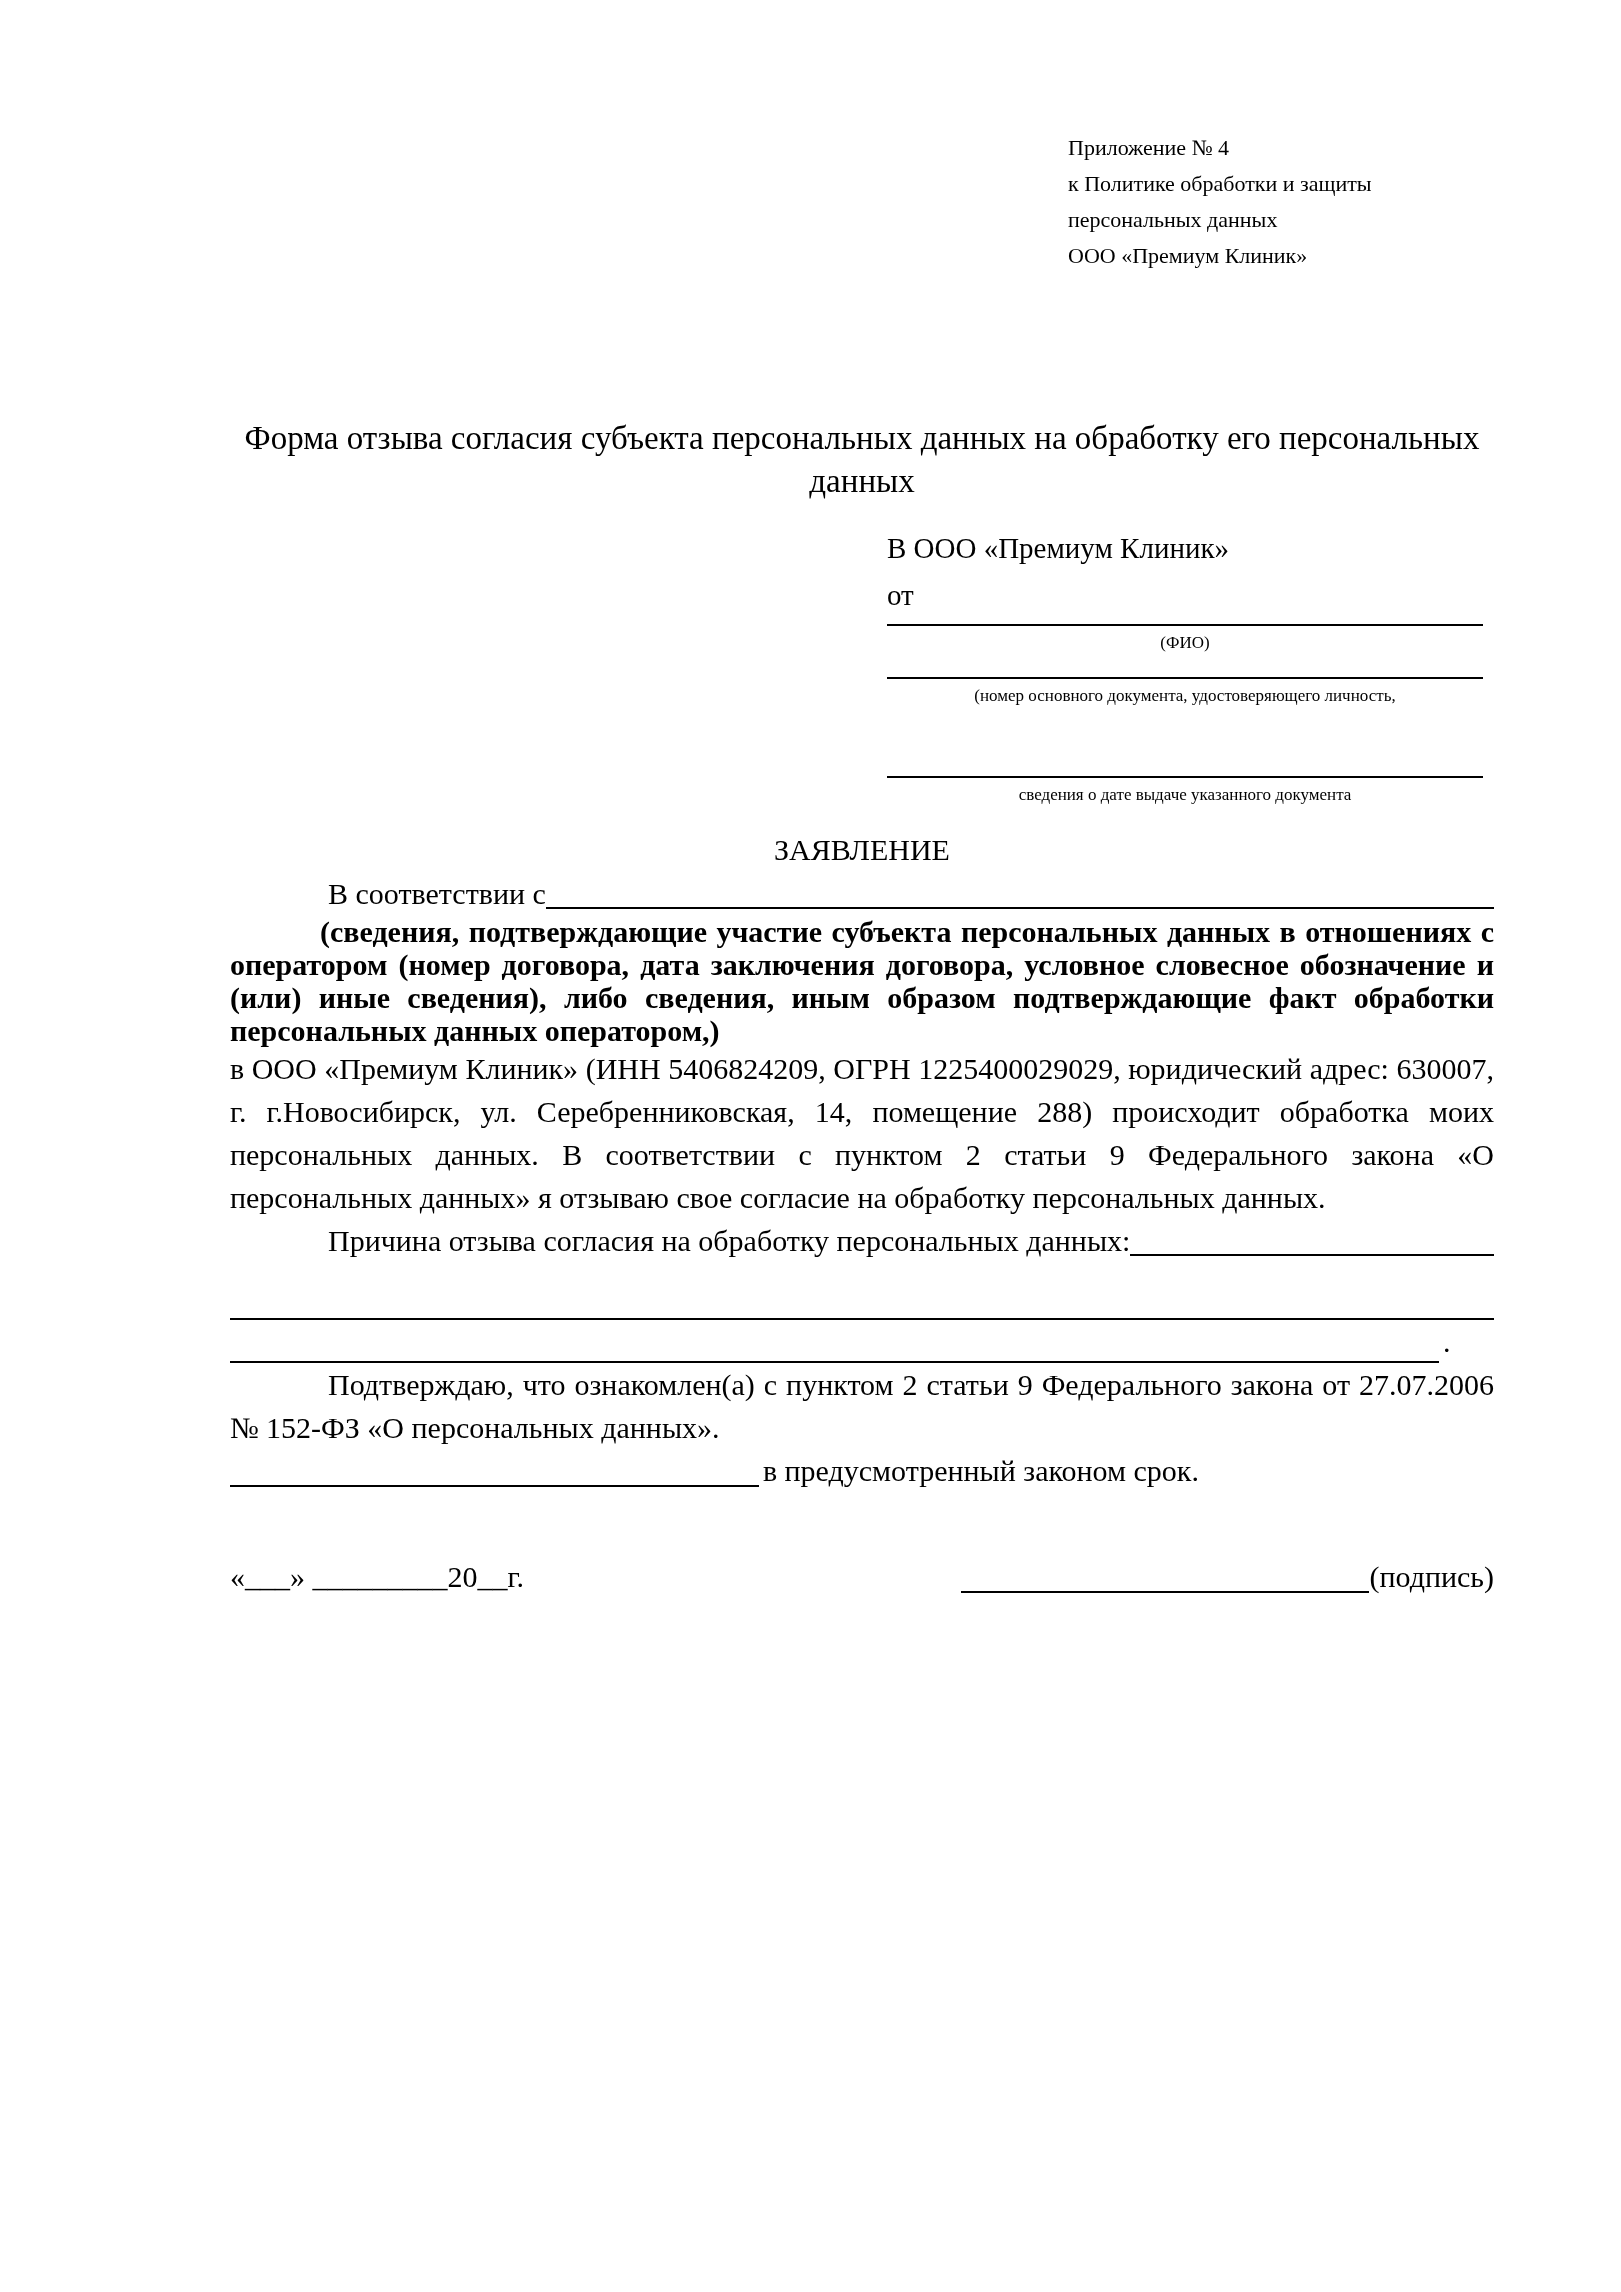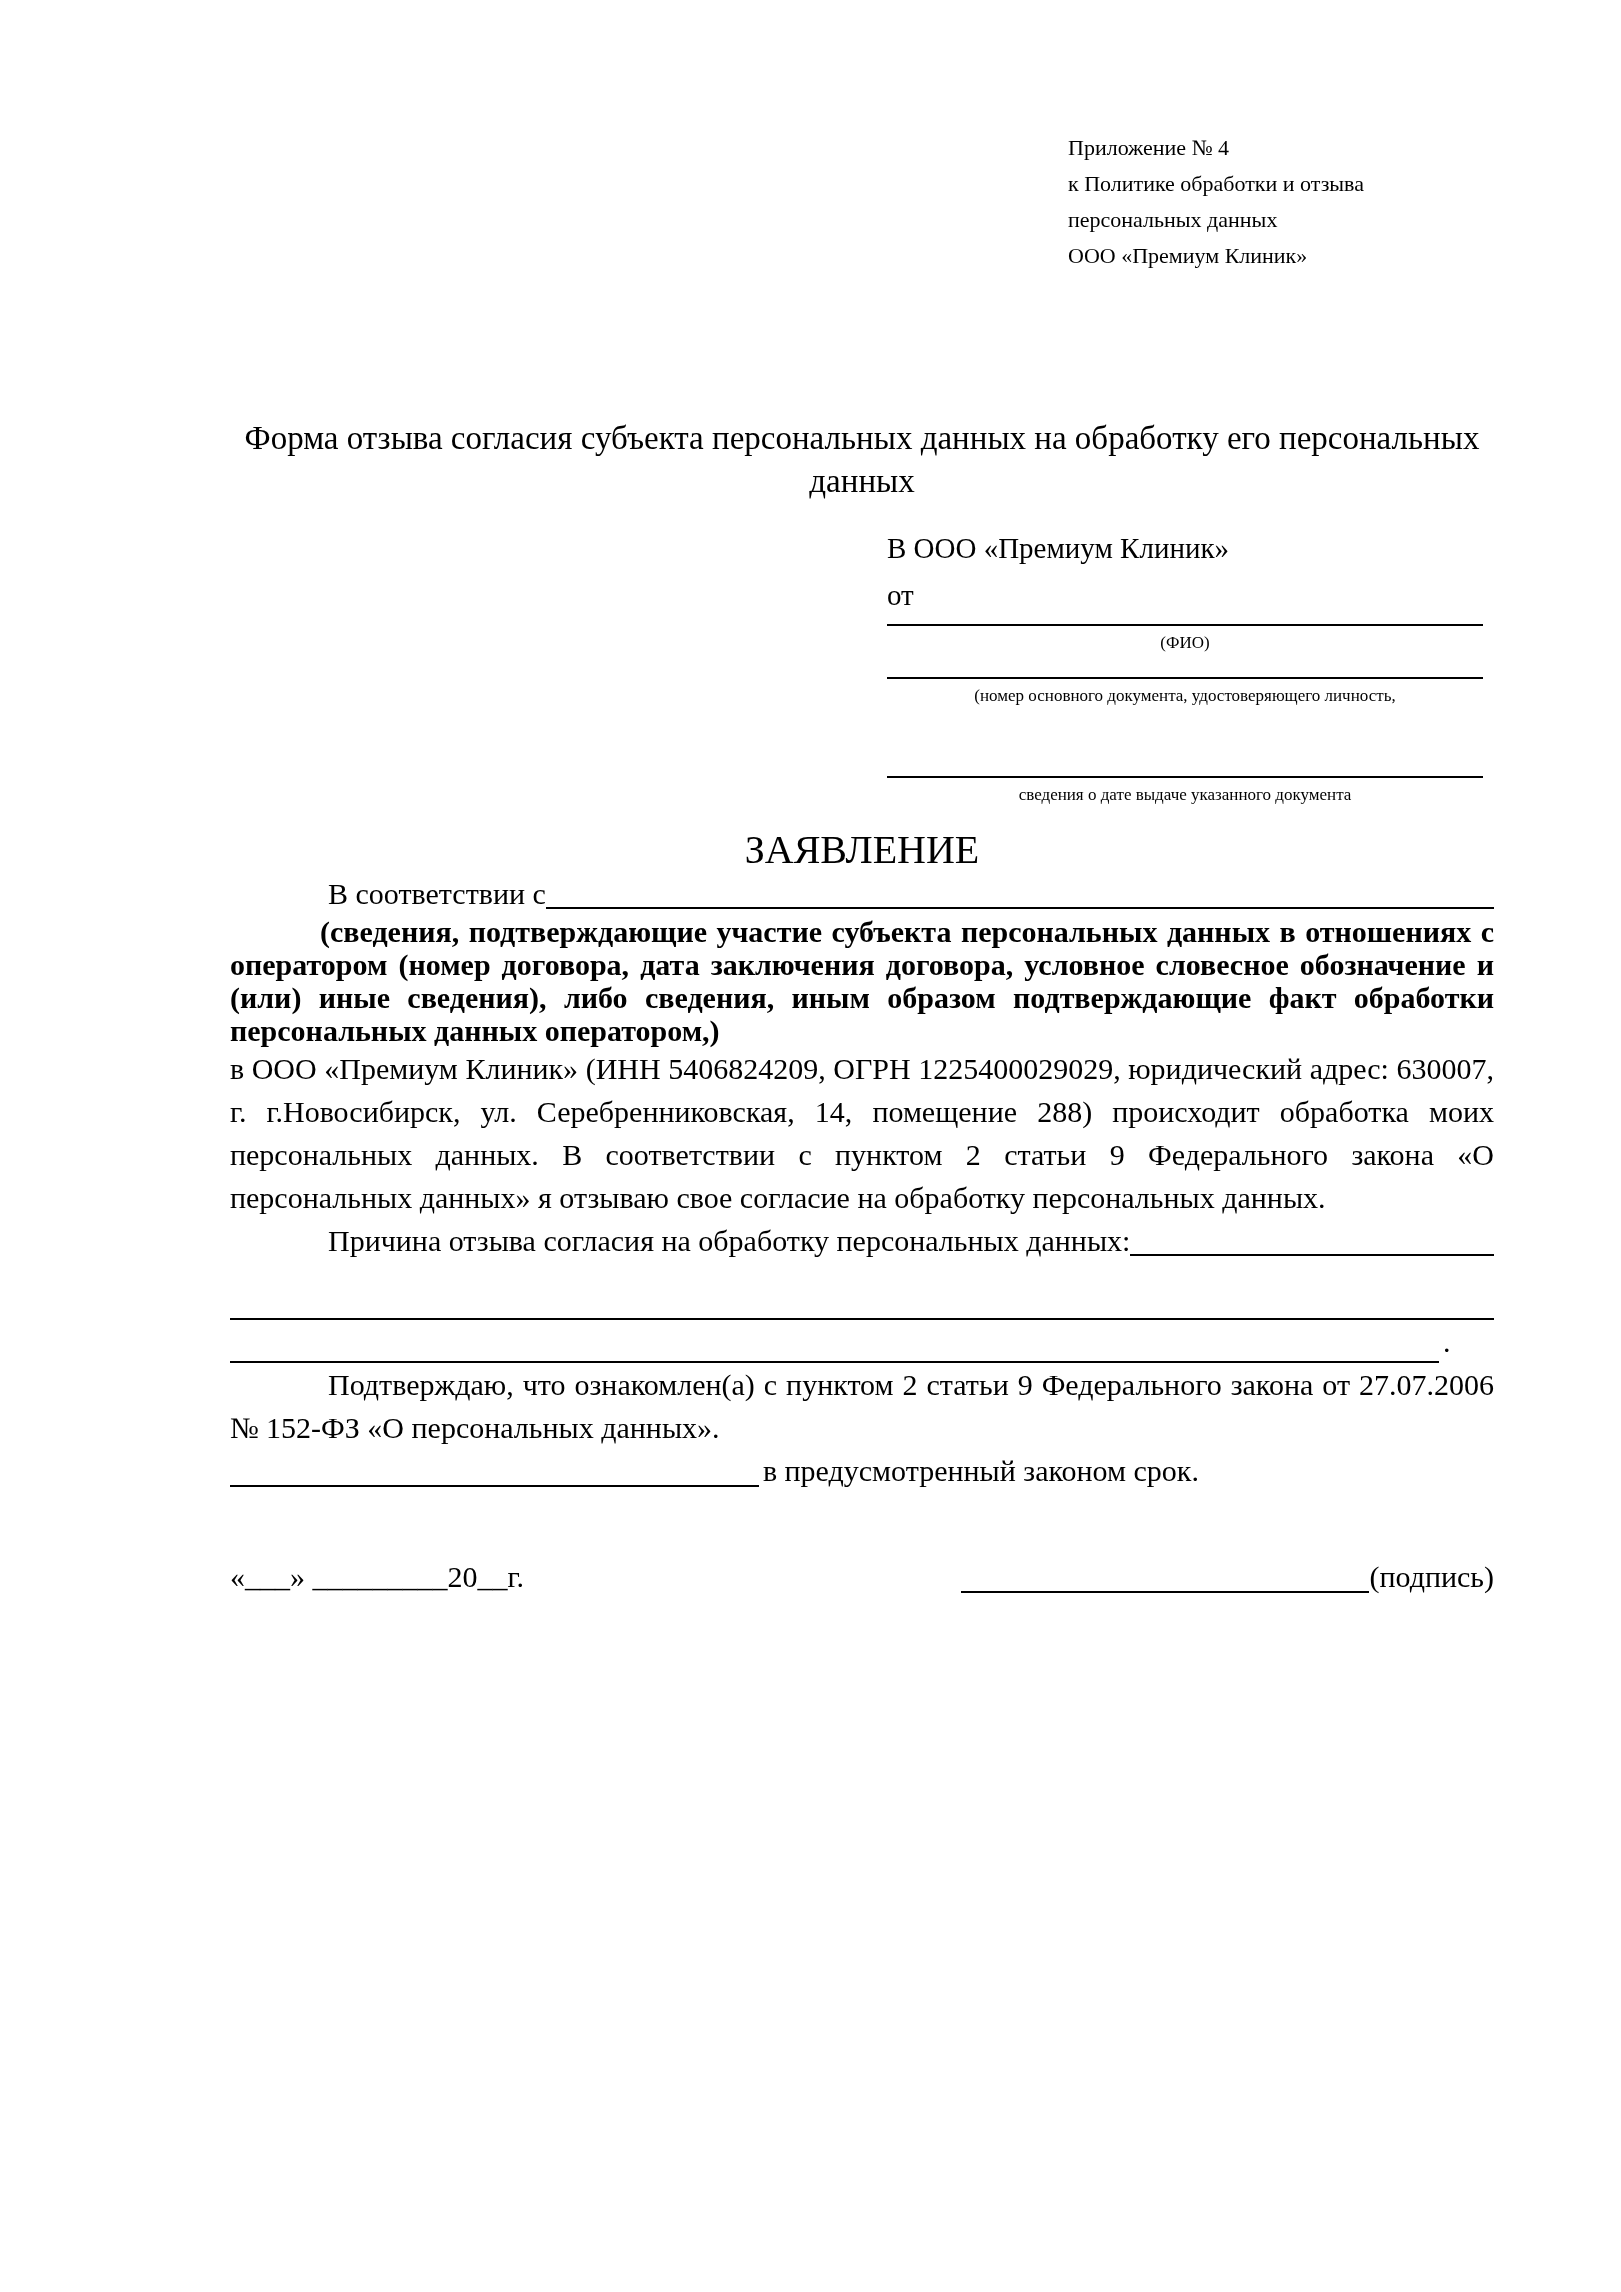--- a/index.html
+++ b/index.html
@@ -21,21 +21,21 @@
     font-size:33px;line-height:43px;
   }
   
   .addressee{margin-top:21.6px;margin-left:657px;width:596px;font-size:29px;line-height:47px;}
   .field-line{height:5.9px;border-bottom:2.9px solid #000;}
   .caption{font-size:17px;line-height:25.5px;text-align:center;margin-top:3.9px;}
   .field-gap-sm{margin-top:15.7px;}
   .field-gap-lg{margin-top:61px;}
   .field-gap-md{margin-top:47px;}
   
-  .statement-heading{margin-top:19.6px;text-align:center;font-size:40px;line-height:45px;}
+  .statement-heading{margin-top:19.6px;text-align:center;font-size:30px;line-height:45px;}
   .flex-row{display:flex;align-items:flex-end;}
   .indent-spacer{flex:0 0 98px;}
   .nowrap{white-space:nowrap;}
   .fill-line{flex:1 1 auto;border-bottom:2.9px solid #000;margin-bottom:5.9px;}
   .note{font-size:30px;line-height:33px;text-align:justify;text-indent:90px;font-weight:bold;}
   .body-par{text-align:justify;}
   .indent{text-indent:98px;}
   .blank-line{margin-top:15.7px;height:41px;border-bottom:2.9px solid #000;}
   .blank2-row{display:flex;align-items:flex-end;}
   .blank-line2{flex:0 0 calc(100% - 55px);height:41px;border-bottom:2.9px solid #000;}
@@ -48,21 +48,21 @@
   .sig-group{display:inline-flex;align-items:flex-end;}
   .sig-line{display:inline-block;width:408px;border-bottom:2.9px solid #000;margin-bottom:5.9px;}
 </style>
 </head>
 <body>
 
 <div class="content">
 
   <div class="header-block">
     <div>Приложение № 4</div>
-    <div>к Политике обработки и отзыва</div>
+    <div>к Политике обработки и защиты</div>
     <div>персональных данных</div>
     <div>ООО «Премиум Клиник»</div>
   </div>
 
   <div class="doc-title">Форма отзыва согласия субъекта персональных данных на обработку его персональных данных</div>
 
   <div class="addressee">
     <div>В ООО «Премиум Клиник»</div>
     <div>от</div>
 

